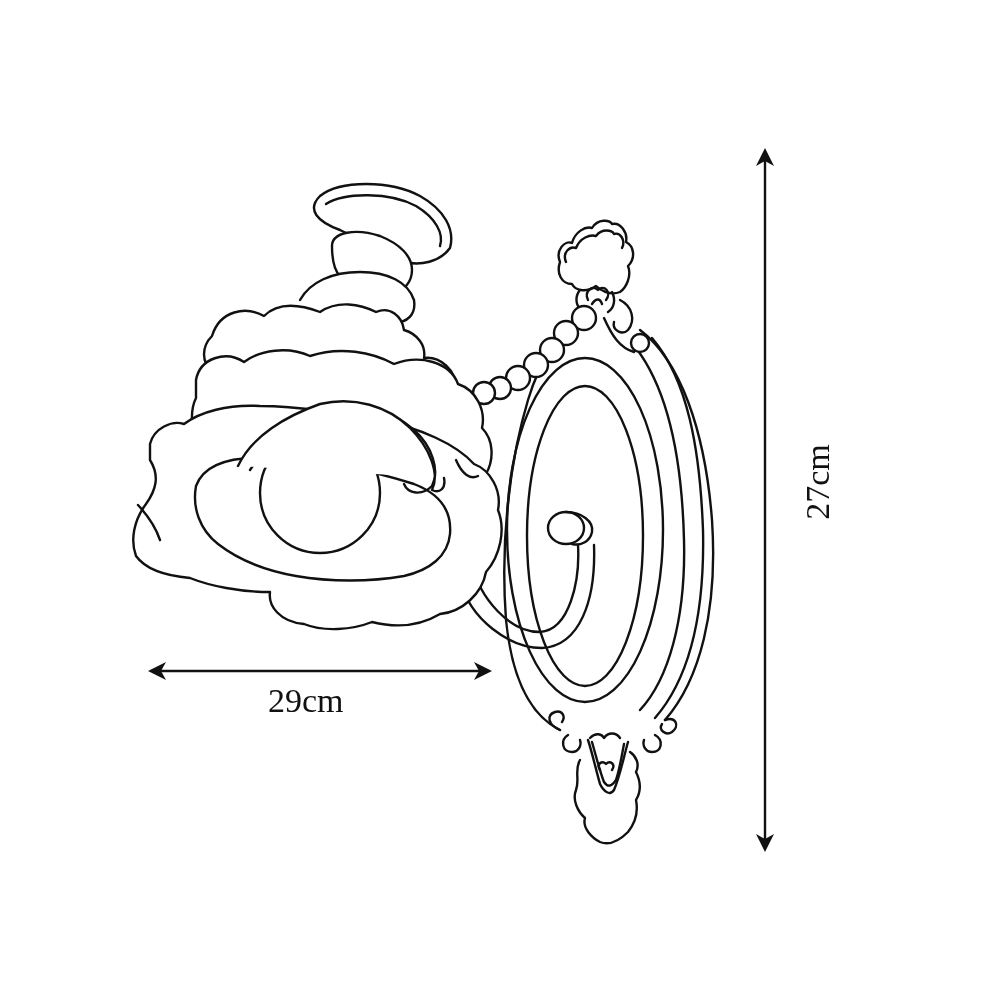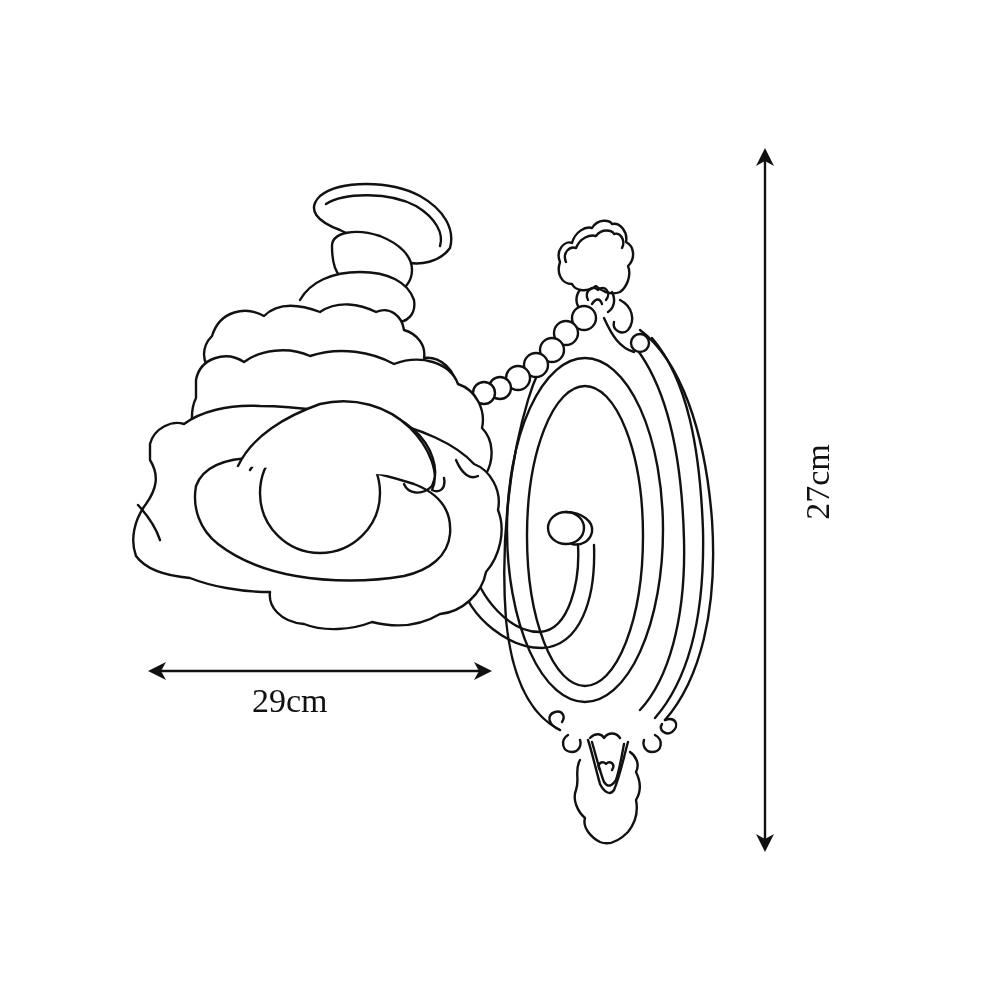--- a/index.html
+++ b/index.html
@@ -8,21 +8,21 @@
     .ln { fill: none; stroke: #111111; stroke-width: 2.4; stroke-linejoin: round; stroke-linecap: round; }
     .fillw { fill: #ffffff; }
     .dim-label {
       position: absolute;
       font-family: "Liberation Serif", "DejaVu Serif", serif;
       font-size: 34px;
       color: #111111;
       white-space: nowrap;
       line-height: 1;
     }
-    #width-label { left: 252px; top: 684px; text-align: center; }
+    #width-label { left: 268px; top: 684px; text-align: center; }
     #height-label {
       left: 818px; top: 482px;
       transform: translate(-50%, -50%) rotate(-90deg);
     }
   </style>
 </head>
 <body>
 
 <svg id="canvas" viewBox="0 0 1000 1000" xmlns="http://www.w3.org/2000/svg">
 

